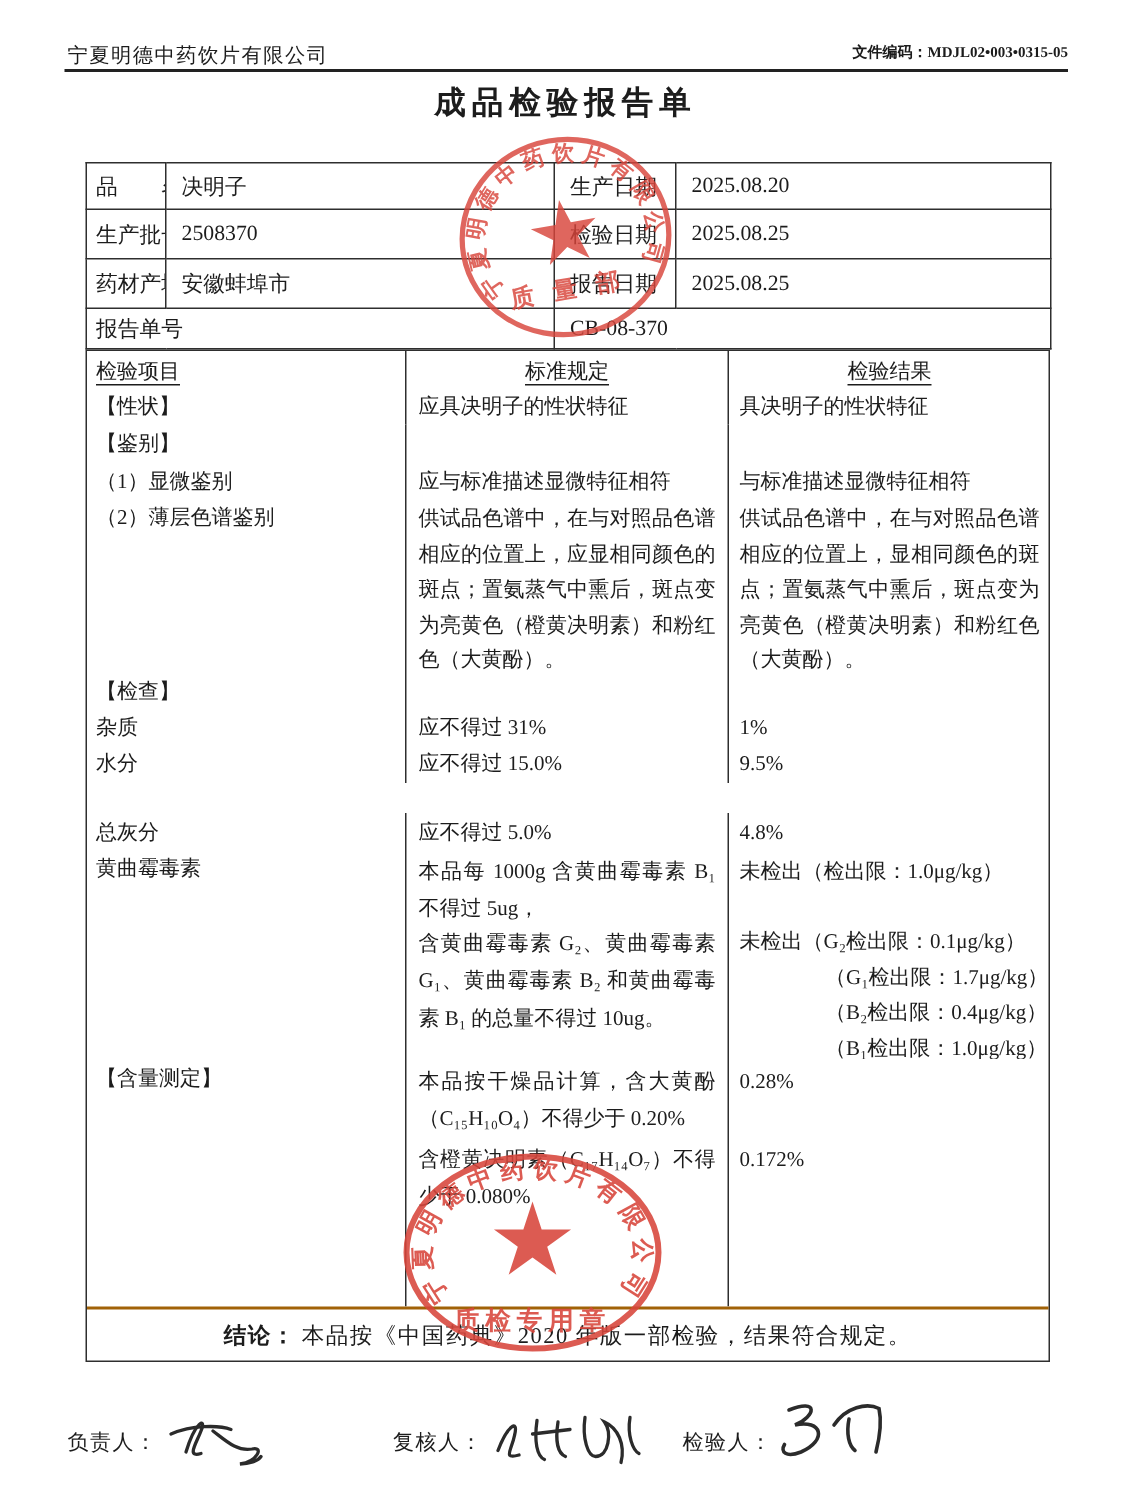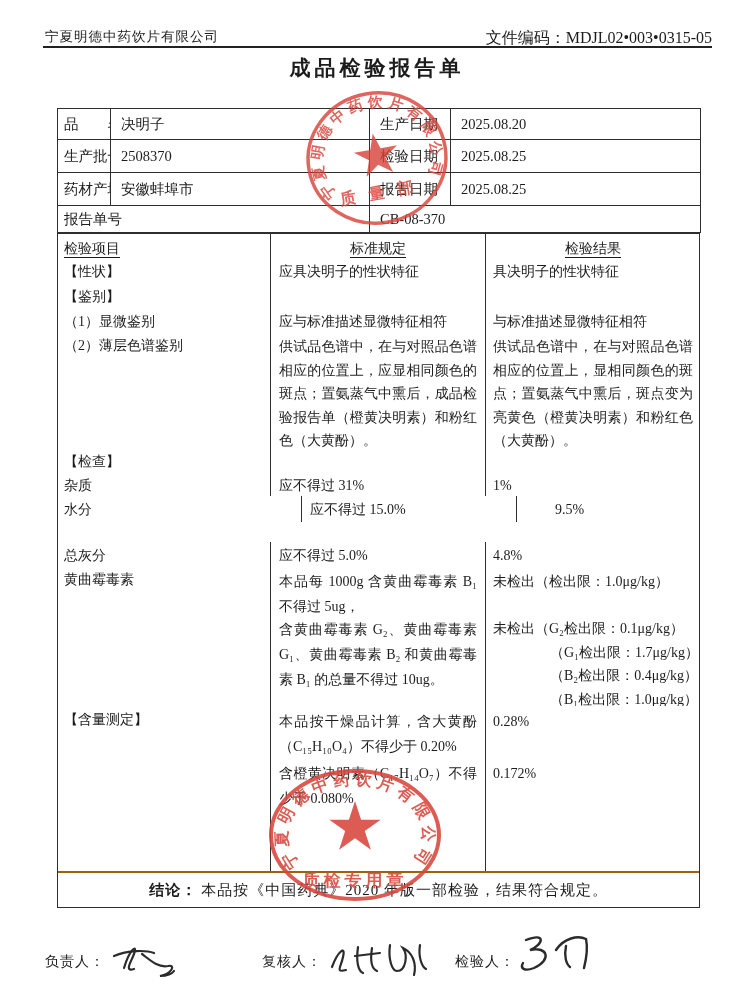--- a/index.html
+++ b/index.html
@@ -1,21 +1,21 @@
 <!DOCTYPE html>
 <html><head>
 <meta charset="utf-8">
 <style>
   html,body{margin:0;padding:0;background:#888;}
   .page{position:relative;width:754px;height:1000px;background:#ffffff;margin:0 auto;
         font-family:"Liberation Serif","DejaVu Serif",serif;color:#1c1c1c;overflow:hidden;}
 
   
   .hdr-company{position:absolute;left:45px;top:28px;font-size:13.5px;letter-spacing:1px;}
-  .hdr-code{position:absolute;right:42px;top:28px;font-size:16px;}
+  .hdr-code{position:absolute;right:42px;top:28px;font-size:10px;font-weight:bold;}
   .hdr-rule{position:absolute;left:43px;right:42px;top:46px;border-top:2px solid #222;height:0;}
   .title{position:absolute;left:0;right:0;top:54px;text-align:center;font-size:21px;font-weight:bold;letter-spacing:4px;}
 
   
   .info-table{position:absolute;left:57px;top:108px;width:643px;border-collapse:collapse;table-layout:fixed;font-size:14.5px;}
   .info-table{border:1.5px solid #2e2e2e;}
   .info-table td{border:1px solid #2e2e2e;padding:0 6px;overflow:hidden;white-space:nowrap;}
   .info-table tr:nth-child(1){height:31px;}
   .info-table tr:nth-child(2){height:33px;}
   .info-table tr:nth-child(3){height:33px;}
@@ -112,34 +112,34 @@
           <div class="mcell c-std"></div>
           <div class="mcell c-res"></div>
         </div>
         <div class="mrow" style="height: 24px;">
           <div class="mcell c-item"><span>（1）显微鉴别</span></div>
           <div class="mcell c-std"><span>应与标准描述显微特征相符</span></div>
           <div class="mcell c-res"><span>与标准描述显微特征相符</span></div>
         </div>
         <div class="mrow para" style="height: 116px;">
           <div class="mcell c-item"><span>（2）薄层色谱鉴别</span></div>
-          <div class="mcell c-std"><span>供试品色谱中，在与对照品色谱相应的位置上，应显相同颜色的斑点；置氨蒸气中熏后，成品检验报告单（橙黄决明素）和粉红色（大黄酚）。</span></div>
+          <div class="mcell c-std"><span>供试品色谱中，在与对照品色谱相应的位置上，应显相同颜色的斑点；置氨蒸气中熏后，斑点变为亮黄色（橙黄决明素）和粉红色（大黄酚）。</span></div>
           <div class="mcell c-res"><span>供试品色谱中，在与对照品色谱相应的位置上，显相同颜色的斑点；置氨蒸气中熏后，斑点变为亮黄色（橙黄决明素）和粉红色（大黄酚）。</span></div>
         </div>
         <div class="mrow" style="height: 24px;">
           <div class="mcell c-item"><span>【检查】</span></div>
           <div class="mcell c-std"></div>
           <div class="mcell c-res"></div>
         </div>
         <div class="mrow" style="height: 24px;">
           <div class="mcell c-item"><span>杂质</span></div>
           <div class="mcell c-std"><span>应不得过 31%</span></div>
           <div class="mcell c-res"><span>1%</span></div>
         </div>
-        <div class="mrow" style="height: 26px; gap: 31px;">
+        <div class="mrow" style="height: 26px;">
           <div class="mcell c-item"><span>水分</span></div>
           <div class="mcell c-std"><span>应不得过 15.0%</span></div>
           <div class="mcell c-res"><span>9.5%</span></div>
         </div>
         <div class="mrow" style="height: 24px; margin-top: 20px;">
           <div class="mcell c-item"><span>总灰分</span></div>
           <div class="mcell c-std"><span>应不得过 5.0%</span></div>
           <div class="mcell c-res"><span>4.8%</span></div>
         </div>
         <div class="mrow mid" style="height: 48px;">

